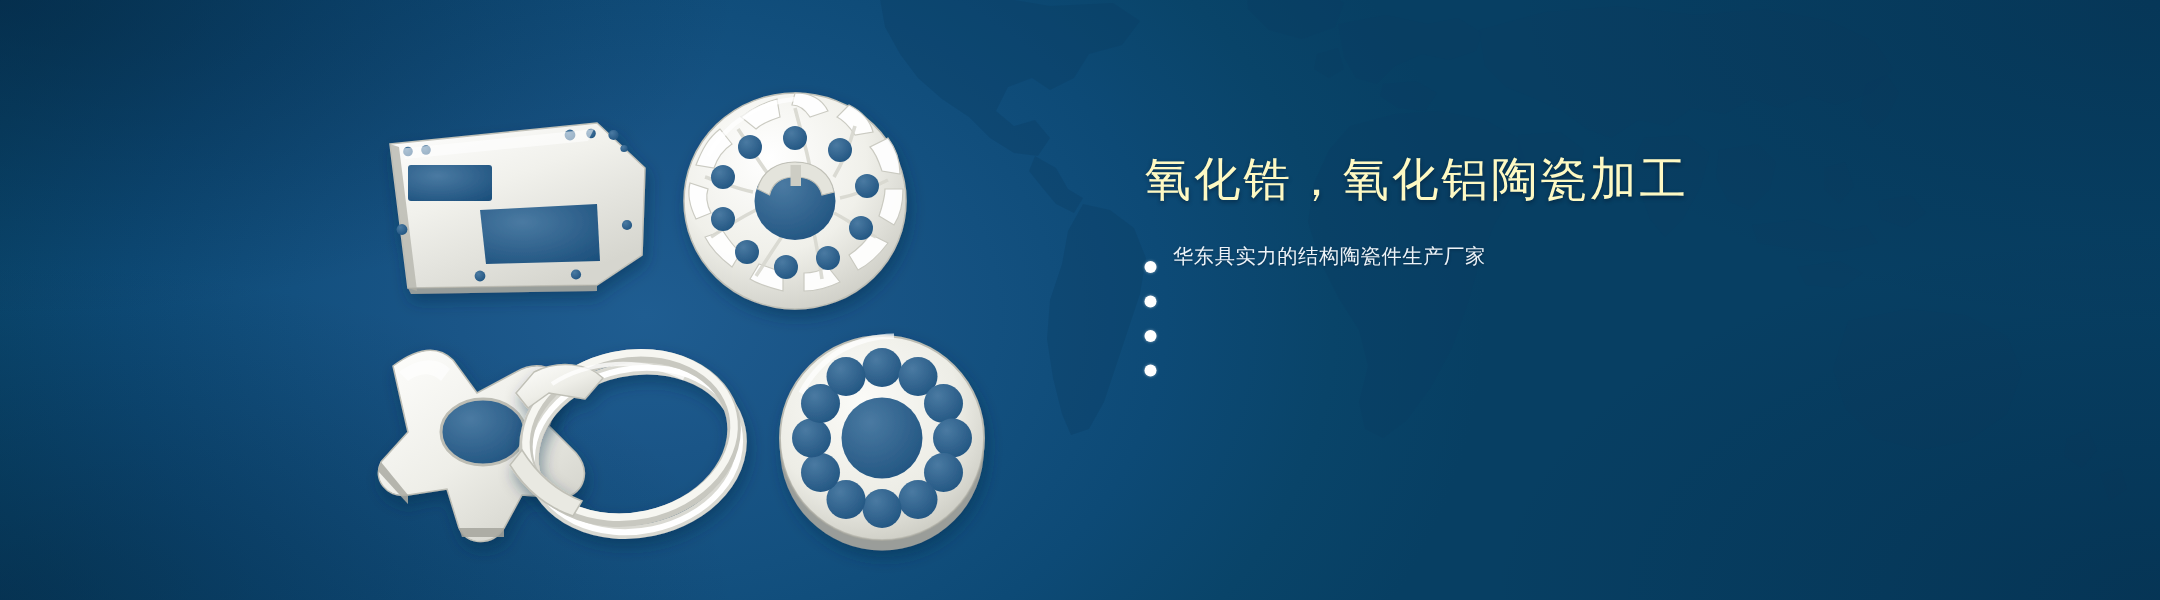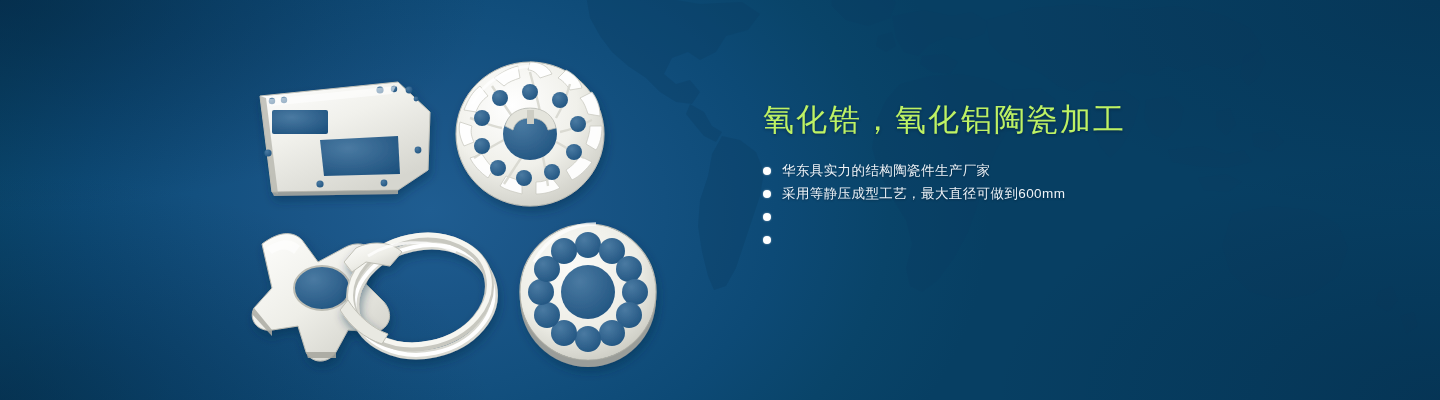--- a/index.html
+++ b/index.html
@@ -39,32 +39,32 @@
   .bg-map svg { width:100%; height:100%; display:block; }
 
   
   .products { position:absolute; left:0; top:0; width:720px; height:400px; }
   .products svg { display:block; width:720px; height:400px; }
 
   
   .copy { position:absolute; left:763px; top:100px; width:620px; }
 
   .headline {
-    color:#bef264;
+    color:#fef9c3;
     font-size:31px;
     line-height:40px;
     letter-spacing:2px;
     font-weight:400;
     white-space:nowrap;
     text-shadow:0 1px 3px rgba(0,14,30,.45);
   }
 
   .bullets { margin-top:19px; list-style:none; }
   .bullet {
-    display:flex; align-items:center;
+    display:flex; align-items:flex-end;
     height:23px;
   }
   .dot {
     flex:0 0 auto;
     width:8px; height:8px;
     border-radius:50%;
     background:#ffffff;
     margin-right:11px;
     box-shadow:0 0 2px rgba(255,255,255,.5);
   }
@@ -314,21 +314,20 @@
   <div class="copy">
     <h1 class="headline">氧化锆，氧化铝陶瓷加工</h1>
 
     <ul class="bullets">
       <li class="bullet">
         <span class="dot"></span>
         <span class="btext">华东具实力的结构陶瓷件生产厂家</span>
       </li>
       <li class="bullet">
         <span class="dot"></span>
-        <span class="btext">采用等静压成型工艺，最大直径可做到600mm</span>
       </li>
       <li class="bullet">
         <span class="dot"></span>
       </li>
       <li class="bullet">
         <span class="dot"></span>
       </li>
     </ul>
   </div>
 

